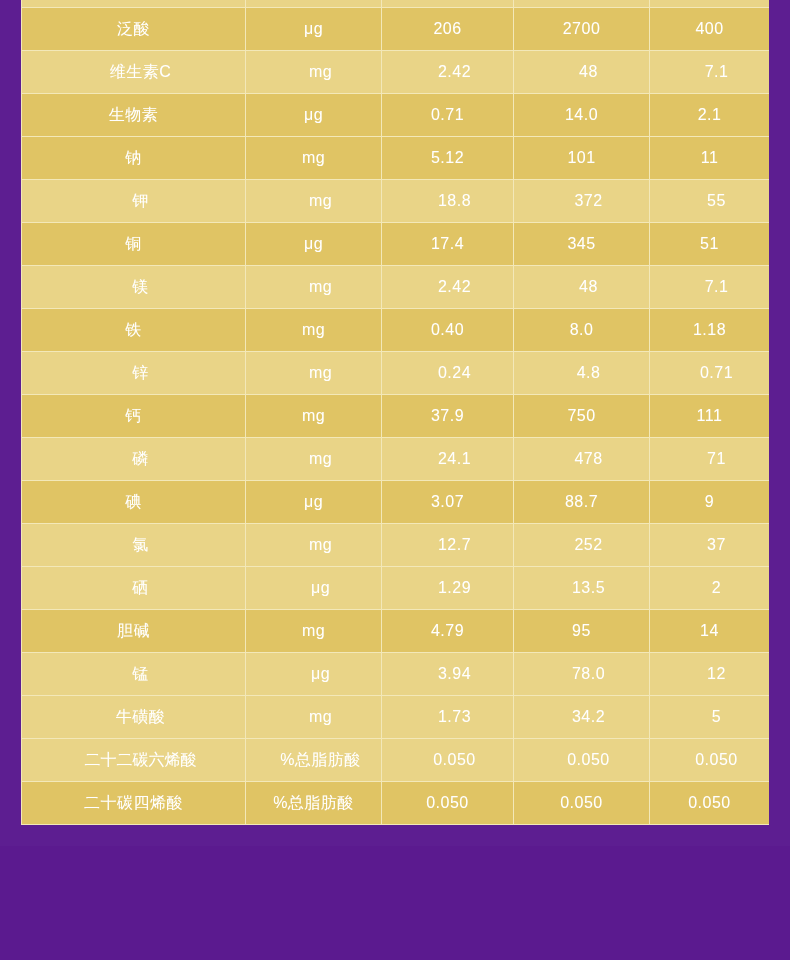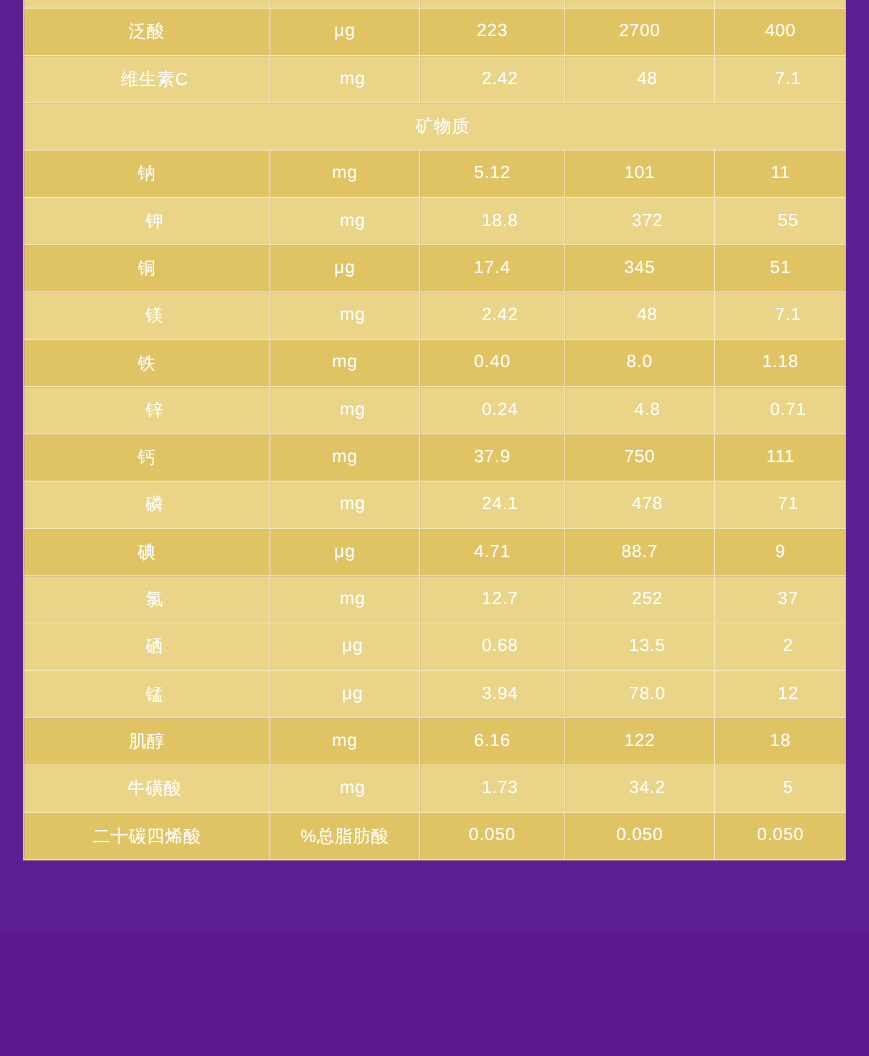--- a/index.html
+++ b/index.html
@@ -94,33 +94,37 @@
           <tr class="row-odd">
             <td class="name">叶酸</td>
             <td class="unit">μg</td>
             <td class="val">3.63</td>
             <td class="val">72.0</td>
             <td class="val">10.7</td>
           </tr>
           <tr class="row-even">
             <td class="name">泛酸</td>
             <td class="unit">μg</td>
-            <td class="val">223</td>
+            <td class="val">206</td>
             <td class="val">2700</td>
             <td class="val">400</td>
           </tr>
           <tr class="row-odd">
             <td class="name">维生素C</td>
             <td class="unit">mg</td>
             <td class="val">2.42</td>
             <td class="val">48</td>
             <td class="val">7.1</td>
           </tr>
-          <tr class="row-odd">
-            <td class="section" colspan="5">矿物质</td>
+          <tr class="row-even">
+            <td class="name">生物素</td>
+            <td class="unit">μg</td>
+            <td class="val">0.71</td>
+            <td class="val">14.0</td>
+            <td class="val">2.1</td>
           </tr>
           <tr class="row-even">
             <td class="name">钠</td>
             <td class="unit">mg</td>
             <td class="val">5.12</td>
             <td class="val">101</td>
             <td class="val">11</td>
           </tr>
           <tr class="row-odd">
             <td class="name">钾</td>
@@ -167,58 +171,65 @@
           <tr class="row-odd">
             <td class="name">磷</td>
             <td class="unit">mg</td>
             <td class="val">24.1</td>
             <td class="val">478</td>
             <td class="val">71</td>
           </tr>
           <tr class="row-even">
             <td class="name">碘</td>
             <td class="unit">μg</td>
-            <td class="val">4.71</td>
+            <td class="val">3.07</td>
             <td class="val">88.7</td>
             <td class="val">9</td>
           </tr>
           <tr class="row-odd">
             <td class="name">氯</td>
             <td class="unit">mg</td>
             <td class="val">12.7</td>
             <td class="val">252</td>
             <td class="val">37</td>
           </tr>
           <tr class="row-odd">
             <td class="name">硒</td>
             <td class="unit">μg</td>
-            <td class="val">0.68</td>
+            <td class="val">1.29</td>
             <td class="val">13.5</td>
             <td class="val">2</td>
+          </tr>
+          <tr class="row-even">
+            <td class="name">胆碱</td>
+            <td class="unit">mg</td>
+            <td class="val">4.79</td>
+            <td class="val">95</td>
+            <td class="val">14</td>
           </tr>
           <tr class="row-odd">
             <td class="name">锰</td>
             <td class="unit">μg</td>
             <td class="val">3.94</td>
             <td class="val">78.0</td>
             <td class="val">12</td>
           </tr>
-          <tr class="row-even">
-            <td class="name">肌醇</td>
-            <td class="unit">mg</td>
-            <td class="val">6.16</td>
-            <td class="val">122</td>
-            <td class="val">18</td>
-          </tr>
           <tr class="row-odd">
             <td class="name">牛磺酸</td>
             <td class="unit">mg</td>
             <td class="val">1.73</td>
             <td class="val">34.2</td>
             <td class="val">5</td>
+          </tr>
+          <tr class="row-odd">
+            <td class="name" style="letter-spacing: 0px;">二十二碳六烯酸</td>
+            <td class="unit small-unit">%总脂肪酸</td>
+            <td class="val">0.050</td>
+            <td class="val">0.050</td>
+            <td class="val">0.050</td>
           </tr>
           <tr class="row-even">
             <td class="name">二十碳四烯酸</td>
             <td class="unit small-unit">%总脂肪酸</td>
             <td class="val">0.050</td>
             <td class="val">0.050</td>
             <td class="val">0.050</td>
           </tr>
         </tbody>
     </table>

